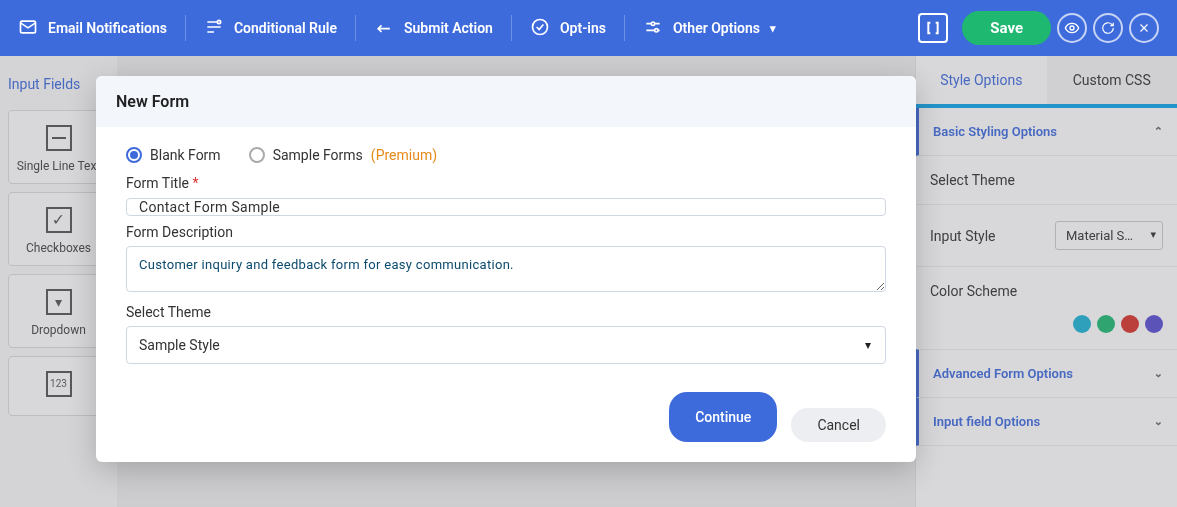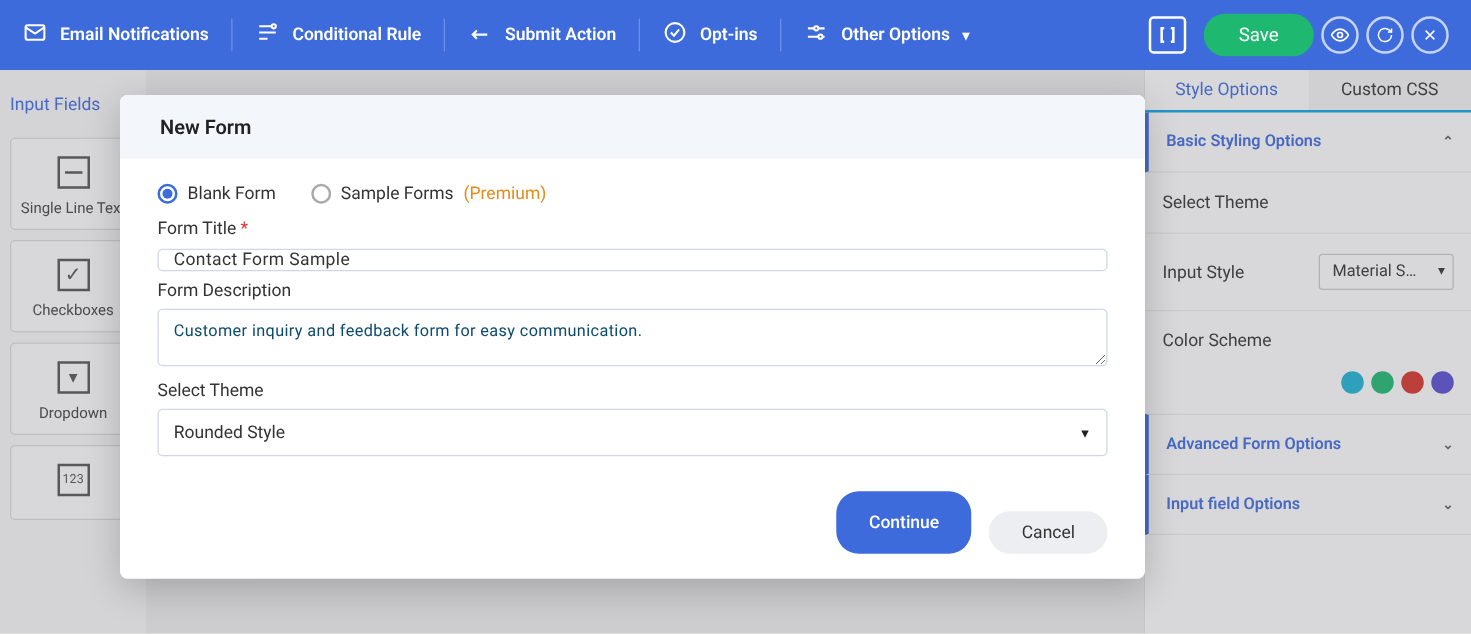--- a/index.html
+++ b/index.html
@@ -6,49 +6,49 @@
 body { width: 1177px; height: 507px; background: #f0f0f0; position: relative; overflow: hidden; }
 
 .toolbar { background: #3e6bdc; height: 56px; display: flex; align-items: center; padding: 0 18px; gap: 0; }
 .toolbar-item { display: flex; align-items: center; gap: 10px; color: #fff; font-size: 14px; font-weight: 600; padding: 0 18px; border-right: 1px solid rgba(255,255,255,0.25); height: 26px; cursor: pointer; }
 .toolbar-item:first-child { padding-left: 0; justify-content: space-between; }
 .toolbar-item svg { width: 20px; height: 20px; }
 .toolbar-spacer { flex: 1; }
 .toolbar-iconbtn { width: 36px; height: 36px; display:flex; align-items:center; justify-content:center; color:#fff; margin-left:6px; cursor:pointer; }
 .toolbar-iconbtn.boxed { border: 2px solid #fff; border-radius: 4px; width: 30px; height: 30px; }
 .toolbar-iconbtn.circ { border: 2px solid rgba(255,255,255,0.7); border-radius: 50%; width: 30px; height: 30px; }
-.save-btn { background: #1eb871; color: #fff; border: none; border-radius: 18px; padding: 8px 28px; font-size: 15px; font-weight: 400; cursor: pointer; margin-left: 14px; }
+.save-btn { background: #1eb871; color: #fff; border: none; border-radius: 18px; padding: 8px 28px; font-size: 15px; font-weight: 700; cursor: pointer; margin-left: 14px; }
 
 .workspace { display: flex; height: calc(100% - 56px); position: relative; }
 .left-panel { width: 117px; background: #fafafa; padding-top: 10px; }
 .left-tab { color: #3e6bdc; font-size: 14px; padding: 10px 8px; }
 .field-tile { margin: 8px 8px; border: 1px solid #ddd; background: #fff; border-radius: 4px; text-align: center; padding: 14px 4px 10px; font-size: 12px; color: #444; }
 .field-tile .ficon { display:block; margin: 0 auto 8px; width: 26px; height: 26px; border: 2px solid #555; }
 .field-tile .ficon.minus::after { content:""; display:block; width:14px; height:2px; background:#555; margin: 10px auto 0; }
 .field-tile .ficon.check::after { content:"✓"; color:#555; font-size:16px; line-height:22px; }
 .field-tile .ficon.chev::after { content:"▾"; color:#555; font-size:14px; line-height:22px; }
 .field-tile .ficon.num::after { content:"123"; color:#555; font-size:10px; line-height:22px; }
 
 .right-panel { width: 262px; background: #fff; border-left: 1px solid #e5e5e5; margin-left: auto; }
-.right-tabs { display: flex; height: 34px; border-bottom: 2px solid #0ea5e9; }
+.right-tabs { display: flex; height: 52px; border-bottom: 4px solid #0ea5e9; }
 .right-tab { flex:1; display:flex; align-items:center; justify-content:center; font-size: 14px; color: #3e6bdc; cursor:pointer; }
 .right-tab.alt { color: #333; background: #f5f5f5; }
 .acc-row { border-bottom: 1px solid #eee; padding: 16px 14px; display:flex; align-items:center; justify-content:space-between; font-size: 13px; }
 .acc-row.head { color: #3e6bdc; font-weight: 600; border-left: 3px solid #3e6bdc; }
 .acc-row.sub { color: #333; }
 .acc-label { color: #333; font-size: 14px; }
 .chev { font-size: 11px; color: #666; }
 .select-box { border: 1px solid #ccc; border-radius: 3px; padding: 6px 24px 6px 10px; font-size: 13px; color: #333; background:#fff; position:relative; width: 108px; overflow:hidden; text-overflow:ellipsis; white-space:nowrap; }
 .select-box::after { content:"▾"; position:absolute; right:6px; top:6px; color:#333; font-size:11px; }
 .color-row { display:flex; gap:6px; justify-content:flex-end; padding: 0 14px 16px; }
 .swatch { width: 18px; height: 18px; border-radius: 50%; }
 
 .modal-overlay { position: absolute; top: 56px; left: 0; right: 0; bottom: 0; background: rgba(100,100,110,0.25); }
 .modal { position:absolute; top: 76px; left: 96px; width: 820px; background: #fff; border-radius: 6px; box-shadow: 0 8px 30px rgba(0,0,0,0.2); padding-bottom: 20px; }
-.modal-head { background: #f3f6fb; border-radius: 6px 6px 0 0; padding: 16px 32px; font-size: 16px; font-weight: 600; color: #222; }
+.modal-head { background: #f3f6fb; border-radius: 6px 6px 0 0; padding: 16px 20px; font-size: 16px; font-weight: 600; color: #222; }
 .modal-body { padding: 20px 30px 8px; }
 .radio-row { display:flex; gap: 28px; align-items:center; margin-bottom: 12px; }
 .radio-opt { display:flex; align-items:center; gap: 8px; font-size: 14px; color: #333; cursor:pointer; }
 .radio-circ { width: 16px; height: 16px; border-radius:50%; border: 2px solid #3e6bdc; display:flex; align-items:center; justify-content:center; }
 .radio-circ.sel::after { content:""; width:8px; height:8px; background:#3e6bdc; border-radius:50%; }
 .radio-circ.unsel { border-color: #aaa; }
 .premium { color: #e68a1a; font-size: 14px; }
 .fld-label { font-size: 14px; color: #333; margin: 8px 0 6px; }
 .req { color: #d33; }
 .fld-input { width: 100%; border: 1px solid #cfd6e4; border-radius: 4px; padding: 0 12px; font-size: 14px; color: #333; font-family: inherit; letter-spacing: 0.3px; }
@@ -183,19 +183,19 @@
         <span class="radio-circ unsel"></span>
         <span>Sample Forms</span>
         <span class="premium">(Premium)</span>
       </div>
     </div>
     <div class="fld-label"><span>Form Title</span> <span class="req">*</span></div>
     <input class="fld-input" value="Contact Form Sample" style="">
     <div class="fld-label">Form Description</div>
     <textarea class="fld-ta" style="">Customer inquiry and feedback form for easy communication.</textarea>
     <div class="fld-label">Select Theme</div>
-    <div class="fld-select">Rounded Style</div>
+    <div class="fld-select">Sample Style</div>
   </div>
   <div class="modal-foot">
     <button class="btn-primary">Continue</button>
     <button class="btn-secondary">Cancel</button>
   </div>
 </div>
 
 </body></html>

